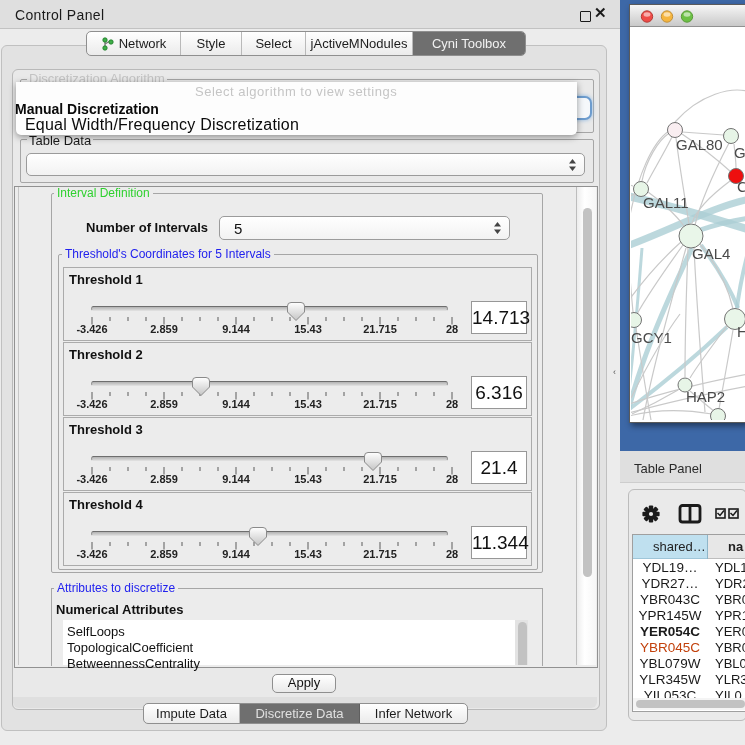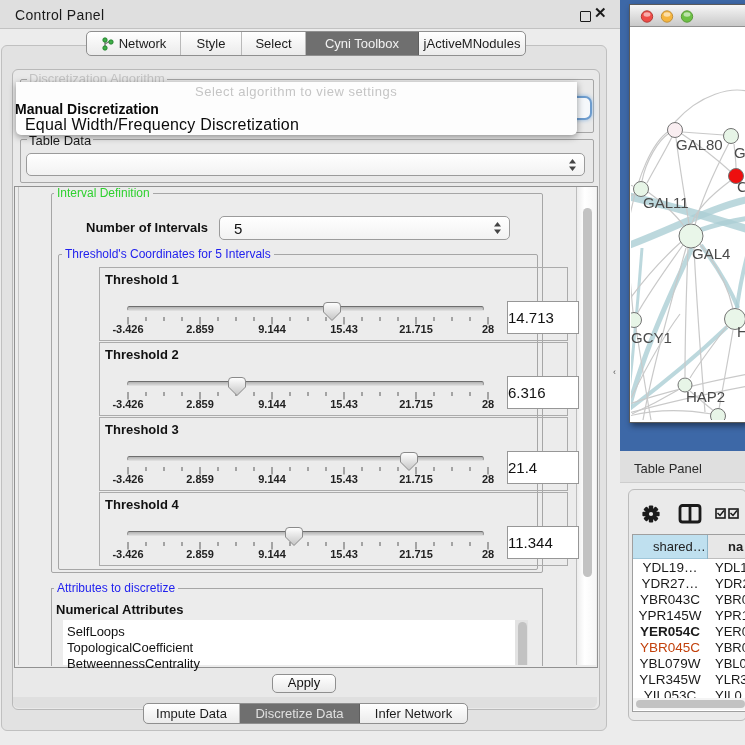--- a/index.html
+++ b/index.html
@@ -13,27 +13,27 @@
   background:linear-gradient(#ffffff,#ebebeb);overflow:hidden;
   font-size:13px;color:#1c1c1c;}
 .seg .s{display:flex;align-items:center;justify-content:center;white-space:nowrap;
   border-right:1px solid #b9b9b9;}
 .seg .s:last-child{border-right:none;}
 .seg .sel{background:#6f6f6f;color:#f2f2f2;border-right:1px solid #5f5f5f;}
 .combo{position:absolute;background:linear-gradient(#ffffff,#f2f2f2);
   border:1px solid #9b9b9b;border-radius:5px;font-size:15px;color:#111;}
 .combo .txt{position:absolute;left:12px;top:50%;transform:translateY(-50%);}
 .arr{position:absolute;right:7px;top:50%;transform:translateY(-50%);}
-.tbox{position:absolute;border:1px solid #ababab;left:63px;width:467px;height:72px;margin-left:36px;}
+.tbox{position:absolute;border:1px solid #ababab;left:63px;width:467px;height:72px;}
 .tname{position:absolute;left:5px;top:4px;font-size:13px;font-weight:bold;color:#111;}
 .track{position:absolute;left:27px;top:38px;width:355px;height:3px;border-radius:3px;
   border:1px solid #979797;border-top:1.5px solid #6e6e6e;border-bottom:1px solid #dedede;
   background:linear-gradient(#b2b2b2,#d6d6d6);}
 .vbox{position:absolute;left:407px;top:33px;width:54px;height:31px;background:#fff;
-  border:1px solid #979797;font-size:15px;color:#111;text-align:left;line-height:31px;padding-right:16px;}
+  border:1px solid #979797;font-size:19px;color:#111;text-align:center;line-height:31px;padding-right:0;}
 .ticks{position:absolute;left:0;top:49px;}
 .lbl{position:absolute;top:55px;font-size:11px;font-weight:bold;color:#222;transform:translateX(-50%);}
 .thumb{position:absolute;top:33px;}
 .row{position:absolute;font-size:13px;color:#111;white-space:nowrap;}
 </style>
 </head>
 <body>
 
 <div class="abs" style="left:0;top:0;width:620px;height:745px;background:#ececec;"></div>
 
@@ -54,22 +54,22 @@
   <div class="s" style="width:93px;">
     <svg width="13" height="14" style="margin-right:5px;">
       <line x1="4" y1="3" x2="4" y2="11" stroke="#777" stroke-width="1.3"></line>
       <line x1="4" y1="7" x2="9" y2="4" stroke="#777" stroke-width="1.3"></line>
       <circle cx="4" cy="3" r="2.2" fill="#3fae49" stroke="#1c7a26" stroke-width=".8"></circle>
       <circle cx="4" cy="11" r="2.2" fill="#3fae49" stroke="#1c7a26" stroke-width=".8"></circle>
       <circle cx="10" cy="5" r="2.2" fill="#3fae49" stroke="#1c7a26" stroke-width=".8"></circle>
     </svg>Network</div>
   <div class="s" style="width:60px;">Style</div>
   <div class="s" style="width:63px;">Select</div>
+  <div class="s" style="width:106px;">jActiveMNodules</div>
   <div class="s sel" style="width:112px;">Cyni Toolbox</div>
-  <div class="s" style="width:106px;">jActiveMNodules</div>
 </div>
 
 <div class="grp" style="left:20px;top:79px;width:572px;height:52px;border-radius:2px;"></div>
 <div class="abs" style="left:27px;top:71px;font-size:13px;color:#c3c3c3;background:#e9e9e9;padding:0 2px;">Discretization Algorithm</div>
 
 <div class="abs" style="left:564px;top:96px;width:24px;height:20px;border-radius:7px;
   background:#f5f8fb;border:2.5px solid #6d9cce;box-shadow:0 0 4px #8cb6e0;"></div>
 
 <div class="grp" style="left:20px;top:139px;width:572px;height:42px;border-radius:2px;"></div>
 <div class="abs" style="left:27px;top:133px;font-size:13px;color:#1a1a1a;background:#e9e9e9;padding:0 2px;">Table Data</div>

